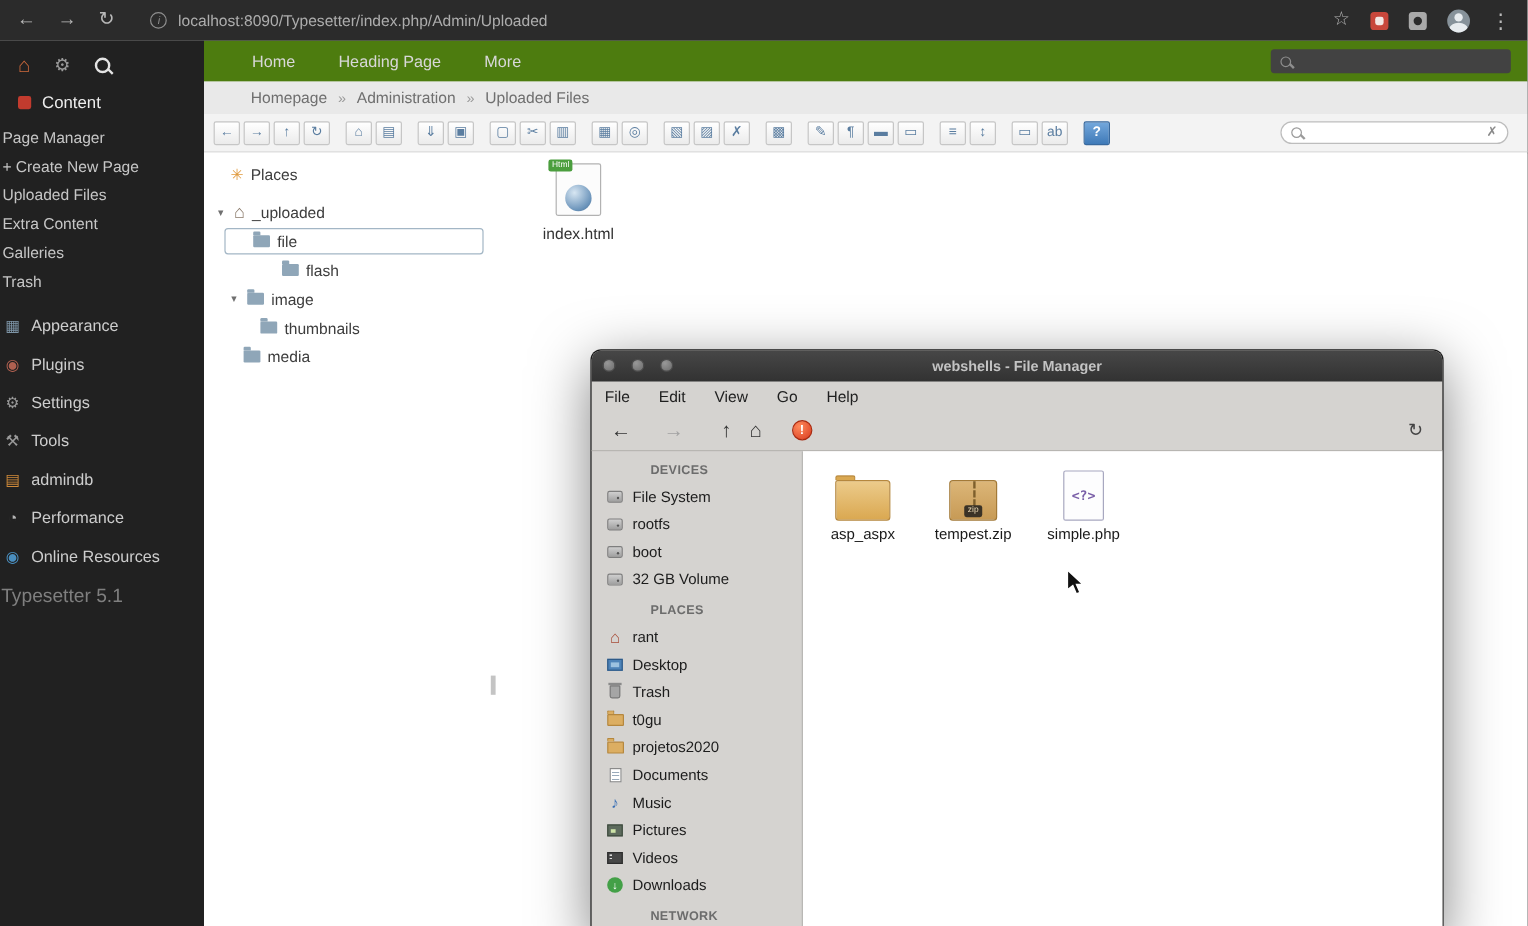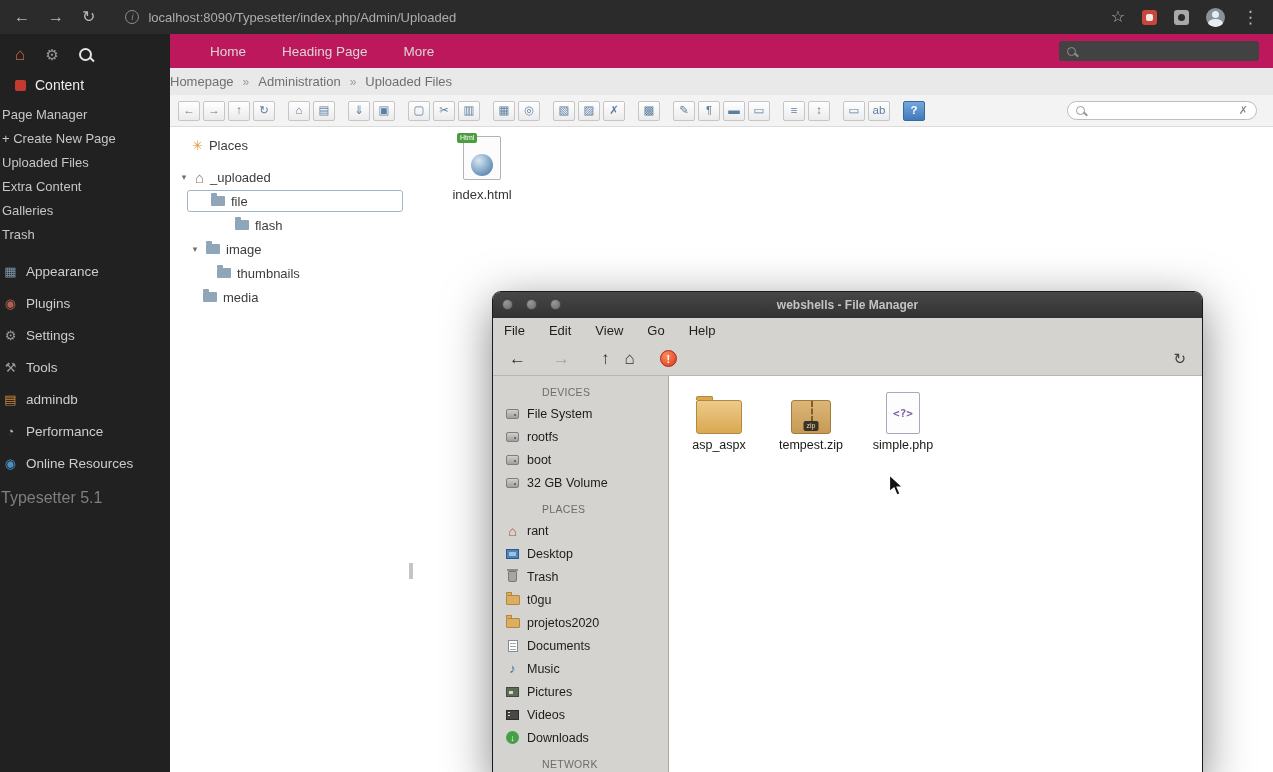--- a/index.html
+++ b/index.html
@@ -52,29 +52,29 @@
   .mi-appearance::before{content:"▦";color:#7d94a6;}
   .mi-plugins::before{content:"◉";color:#b06050;}
   .mi-settings::before{content:"⚙";color:#9a9a9a;}
   .mi-tools::before{content:"⚒";color:#9a9a9a;}
   .mi-admindb::before{content:"▤";color:#cf8a3a;}
   .mi-performance::before{content:"◔";color:#b5b5b5;}
   .mi-online::before{content:"◉";color:#4a8fc0;}
   .version{margin-top:10px;padding-left:1px;font-size:16px;color:#7f7f7f;}
 
   
-  .topnav{position:absolute;top:34px;left:170px;right:0;height:34px;background:#be185d;display:flex;
+  .topnav{position:absolute;top:34px;left:170px;right:0;height:34px;background:#4d7c0f;display:flex;
     align-items:center;padding-left:40px;box-sizing:border-box;}
   .navitem{color:#d8d8d8;font-size:13.5px;margin-right:36px;cursor:pointer;}
   .navsearch{margin-left:auto;margin-right:14px;width:200px;height:20px;background:#424242;border-radius:3px;
     display:flex;align-items:center;padding-left:8px;box-sizing:border-box;color:#8e8e8e;cursor:text;}
 
   
   .crumb{position:absolute;top:68px;left:170px;right:0;height:27px;background:#e9e9e9;display:flex;
-    align-items:center;box-sizing:border-box;font-size:13px;color:#6f6f6f;}
+    align-items:center;padding-left:39px;box-sizing:border-box;font-size:13px;color:#6f6f6f;}
   .crumb .sep{margin:0 9px;color:#9a9a9a;font-size:12px;}
   .crumb .bc{cursor:pointer;}
 
   
   .etb{position:absolute;top:95px;left:170px;right:0;height:32px;background:#f3f3f3;border-bottom:1px solid #dcdcdc;
     display:flex;align-items:center;padding-left:8px;box-sizing:border-box;}
   .tbi{width:22px;height:20px;border:1px solid #c6c6c6;border-radius:2px;background:linear-gradient(#fff,#ebebeb);
     margin-right:3px;display:flex;align-items:center;justify-content:center;font-size:11.5px;color:#5a7da0;
     cursor:pointer;box-sizing:border-box;flex:none;line-height:1;}
   .tbi.gb{margin-left:10px;}
@@ -130,21 +130,21 @@
   .nbtn.dis{color:#a2a2a2;}
   .g2{margin-left:27px}.g3{margin-left:31px}.g4{margin-left:15px}.g5{margin-left:25px}
   .stop{width:17px;height:17px;border-radius:50%;background:radial-gradient(circle at 35% 30%,#ff8a5c,#d83a1e);
     border:1px solid #a8290f;position:relative;box-sizing:border-box;cursor:pointer;}
   .stop::after{content:"!";position:absolute;inset:0;display:flex;align-items:center;justify-content:center;
     color:#fff;font-weight:bold;font-size:11px;}
   .fmrefresh{margin-left:auto;font-size:15px;color:#444;cursor:pointer;line-height:1;}
   .fmrefresh::before{content:"↻"}
   .fmbody{position:absolute;top:84px;left:0;right:0;bottom:0;display:flex;}
   .fmside{width:175px;flex:none;padding:8px 0 0 12px;box-sizing:border-box;overflow:hidden;}
-  .fmh{font-size:10.5px;font-weight:normal;color:#6c6c6c;letter-spacing:.3px;margin:9px 0 4px;padding-left:37px;}
+  .fmh{font-size:10.5px;font-weight:bold;color:#6c6c6c;letter-spacing:.3px;margin:9px 0 4px;padding-left:37px;}
   .fmh.first{margin-top:2px;}
   .fmrow{height:23px;display:flex;align-items:center;gap:7px;font-size:12.5px;color:#1c1c1c;cursor:pointer;}
   .icbox{width:15px;display:flex;justify-content:center;align-items:center;flex:none;height:15px;}
   .ic-drive{width:13px;height:10px;background:linear-gradient(#cfcfcf,#9f9f9f);border:1px solid #7e7e7e;
     border-radius:2px;position:relative;box-sizing:border-box;}
   .ic-drive::after{content:"";position:absolute;right:2px;bottom:2px;width:2px;height:2px;background:#555;border-radius:50%;}
   .ic-homeplace{font-size:14px;line-height:1;}
   .ic-homeplace::before{content:"⌂";color:#a84a36;}
   .ic-desktop{width:13px;height:10px;background:#4d83b8;border:1px solid #2f5a87;position:relative;box-sizing:border-box;}
   .ic-desktop::after{content:"";position:absolute;left:2px;top:2px;right:2px;height:4px;background:#9cc2e0;}

